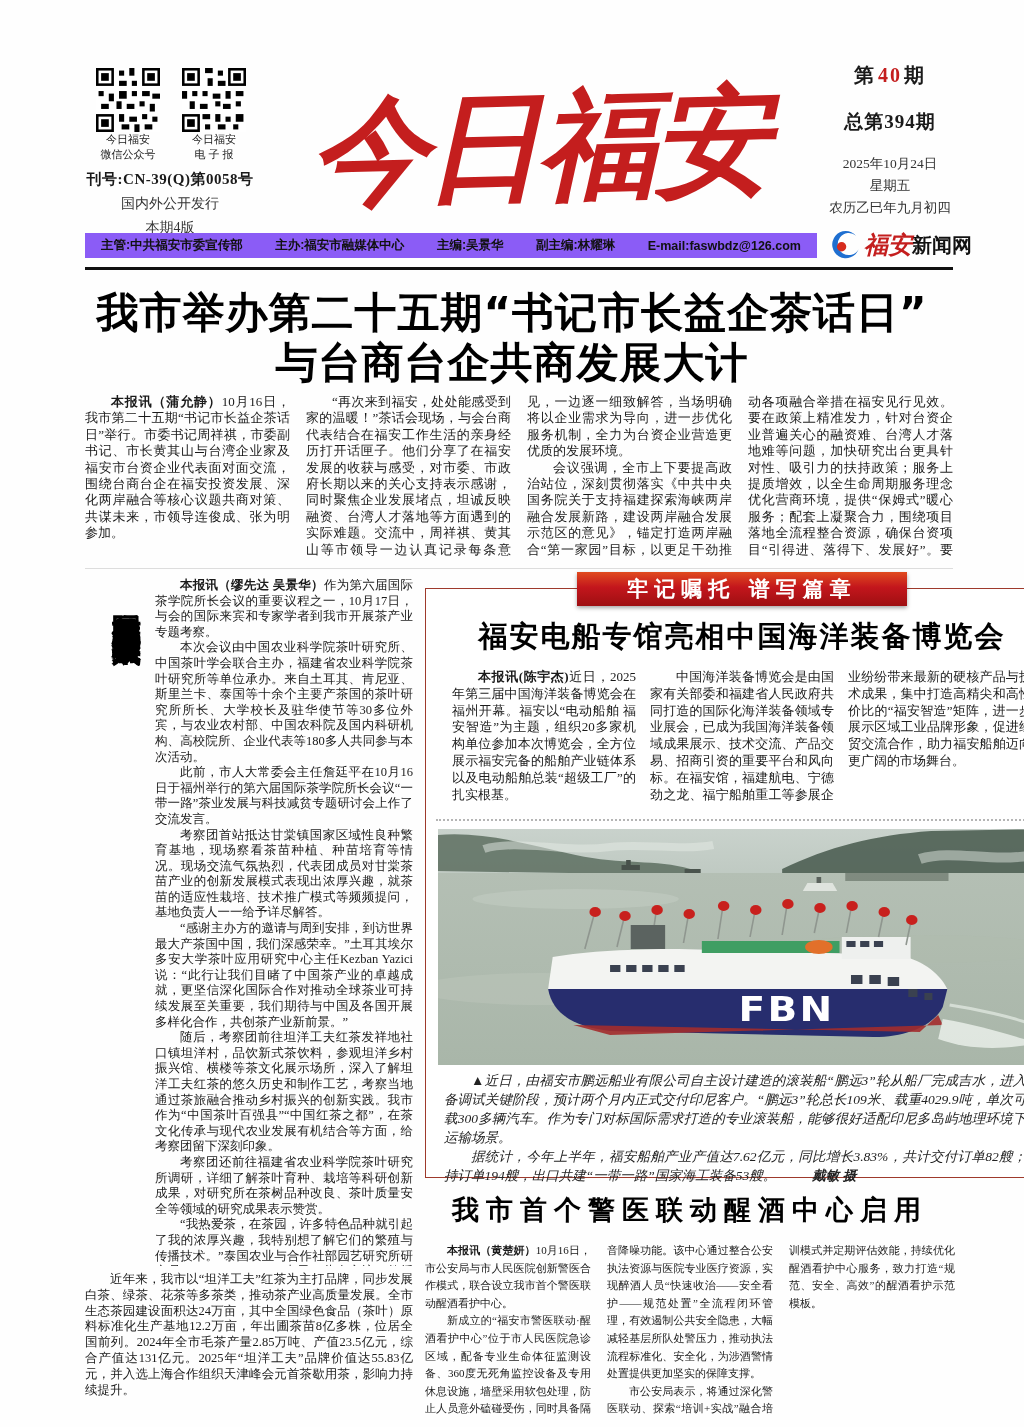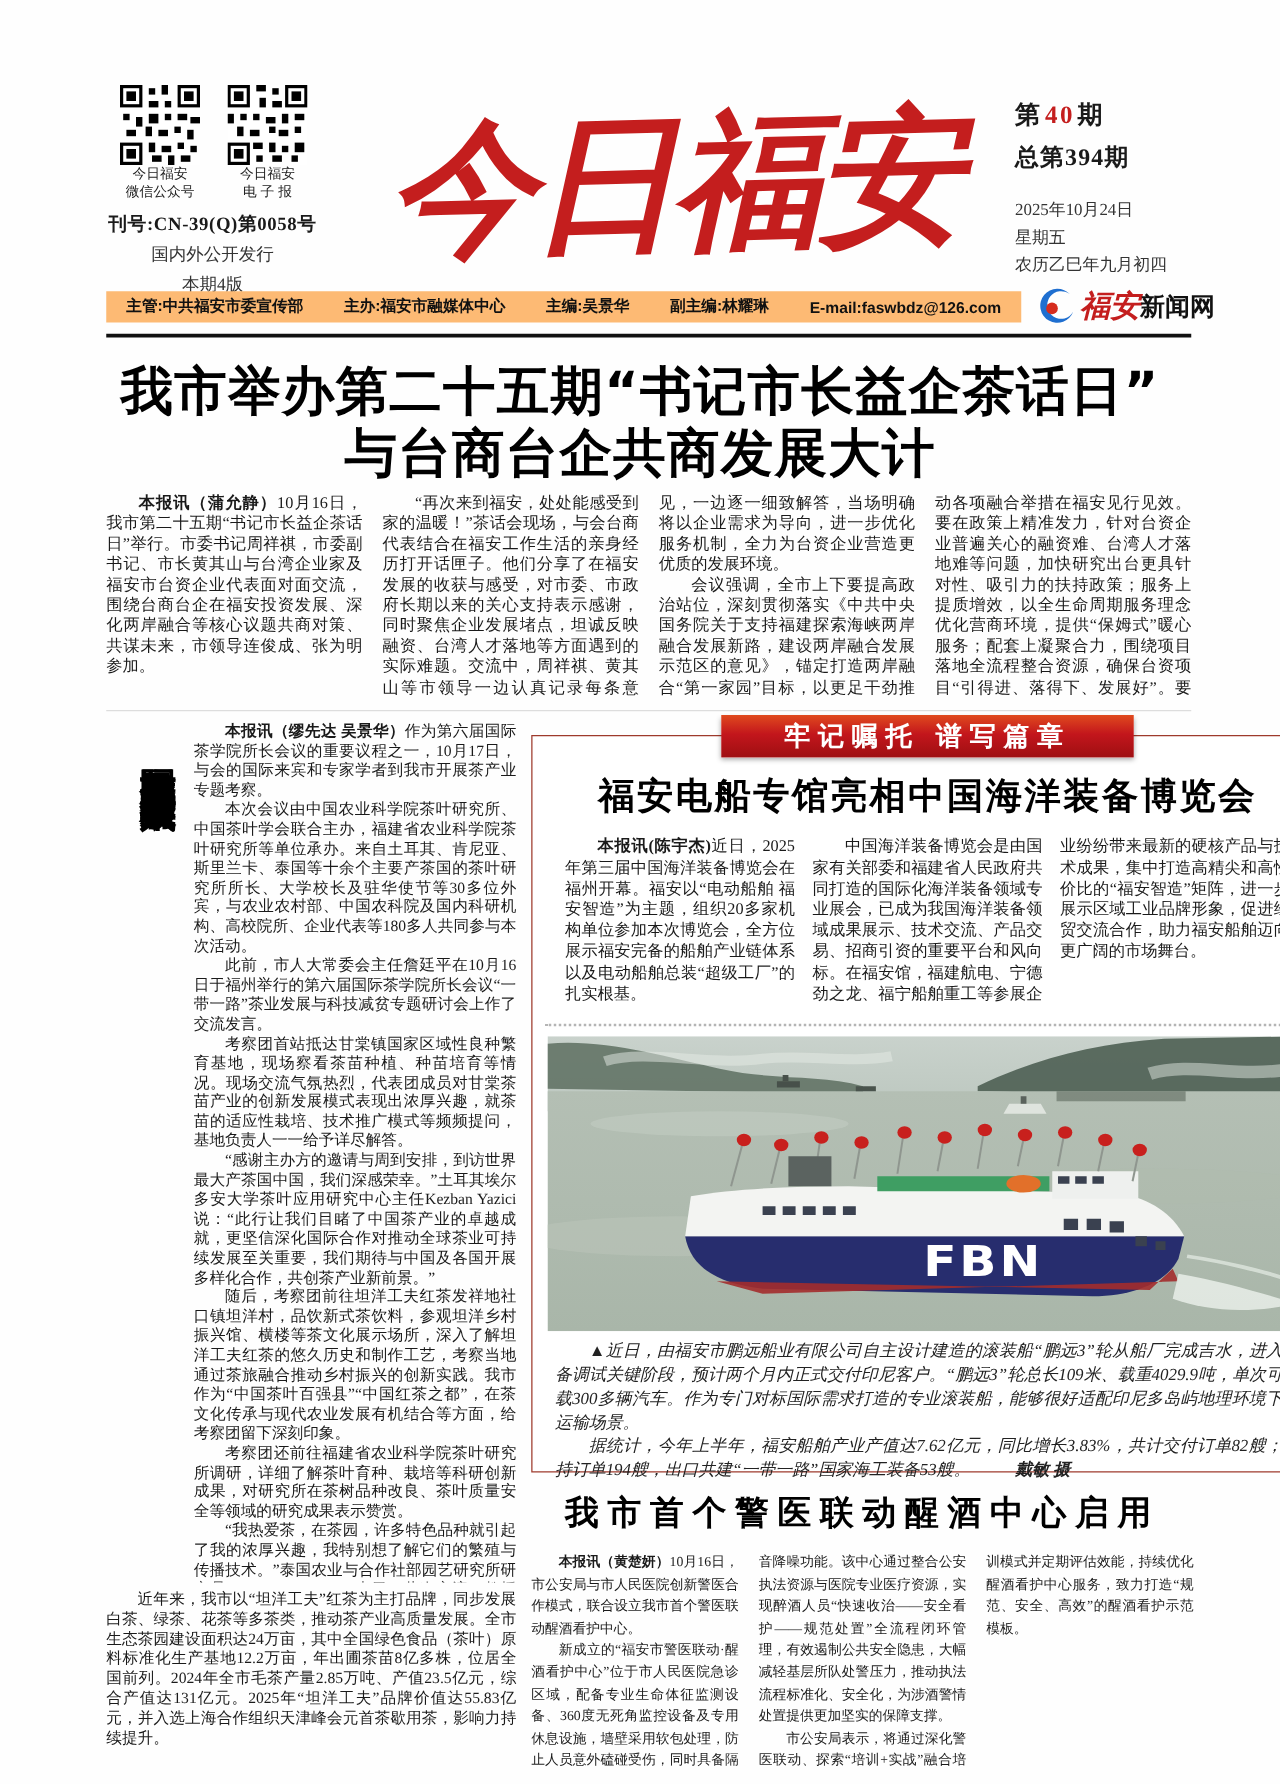--- a/index.html
+++ b/index.html
@@ -11,28 +11,28 @@
   .qr-block.q1{left:92px;} .qr-block.q2{left:178px;}
   .qr-block svg{width:64px;height:64px;display:block;margin:0 auto;}
   .qr-label{font-size:11px;line-height:15px;font-family:"Liberation Sans",sans-serif;color:#222;}
   .pub-info{position:absolute;left:70px;top:170px;width:200px;text-align:center;}
   .pub-info .l1{font-size:15px;font-weight:bold;letter-spacing:.5px;}
   .pub-info .l2,.pub-info .l3{font-size:14px;margin-top:6px;color:#333;}
   .masthead-title{position:absolute;left:262px;top:62px;width:552px;height:168px;
       color:#c41e1e;font-size:118px;font-weight:bold;font-style:italic;
       font-family:"DejaVu Serif",serif;text-align:center;line-height:168px;
       transform:rotate(-1.5deg);letter-spacing:-4px;white-space:nowrap;}
-  .issue-block{position:absolute;left:812px;top:78px;width:156px;}
+  .issue-block{position:absolute;left:812px;top:62px;width:156px;text-align:center;}
   .issue-line{font-size:20px;font-weight:bold;letter-spacing:2px;}
   .issue-line .num{color:#c41e1e;padding:0 2px;}
-  .total-issue{font-size:19px;font-weight:bold;margin-top:8px;letter-spacing:1px;}
+  .total-issue{font-size:19px;font-weight:bold;margin-top:20px;letter-spacing:1px;}
   .date-lines{margin-top:18px;font-size:13.5px;color:#333;line-height:22px;}
 
   
-  .mast-bar{position:absolute;left:85px;top:233px;width:732px;height:25px;background:#fdba74;
+  .mast-bar{position:absolute;left:85px;top:233px;width:732px;height:25px;background:#8b5cf6;
       display:flex;align-items:center;justify-content:space-between;padding:0 16px;box-sizing:border-box;
       font-family:"Liberation Sans",sans-serif;font-size:12.5px;font-weight:bold;color:#111;}
   .site-logo{position:absolute;left:828px;top:228px;display:flex;align-items:center;}
   .site-logo svg{width:34px;height:34px;}
   .site-brand{color:#c41e1e;font-size:24px;font-weight:bold;font-style:italic;font-family:"DejaVu Serif",serif;margin-left:2px;}
   .site-suffix{color:#111;font-size:20px;font-weight:bold;font-family:"DejaVu Sans",sans-serif;}
   .top-rule{position:absolute;left:85px;top:267px;width:868px;height:3px;background:#111;}
 
   
   .lead-headline{position:absolute;left:60px;top:288px;width:904px;text-align:center;

